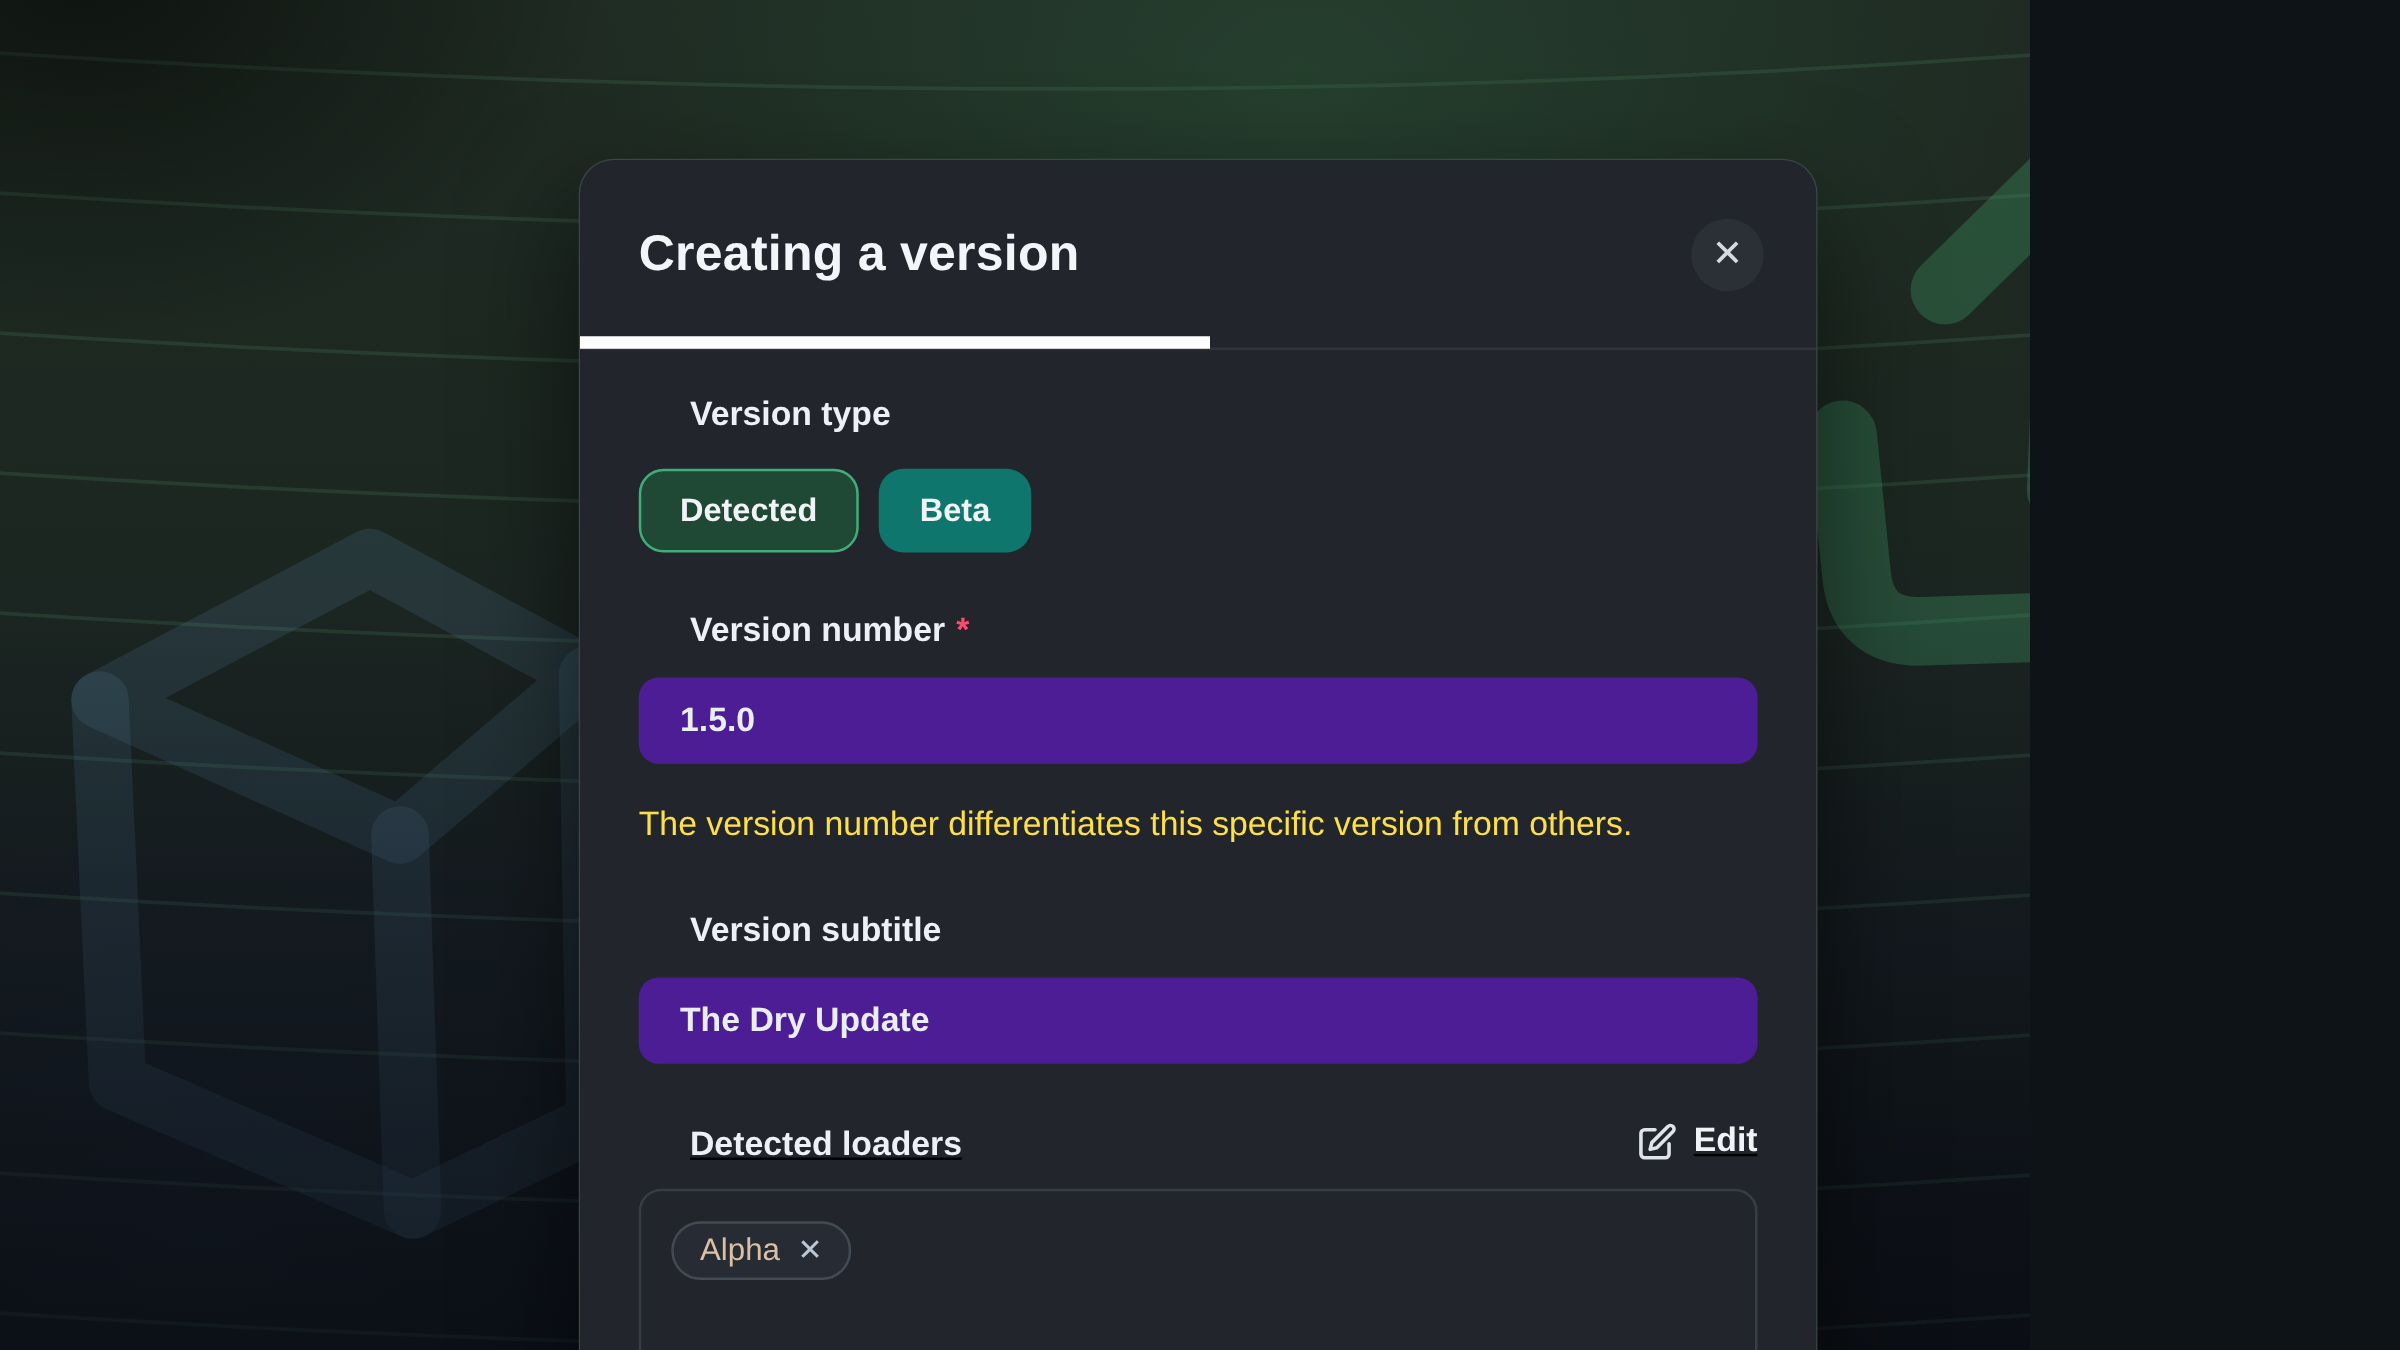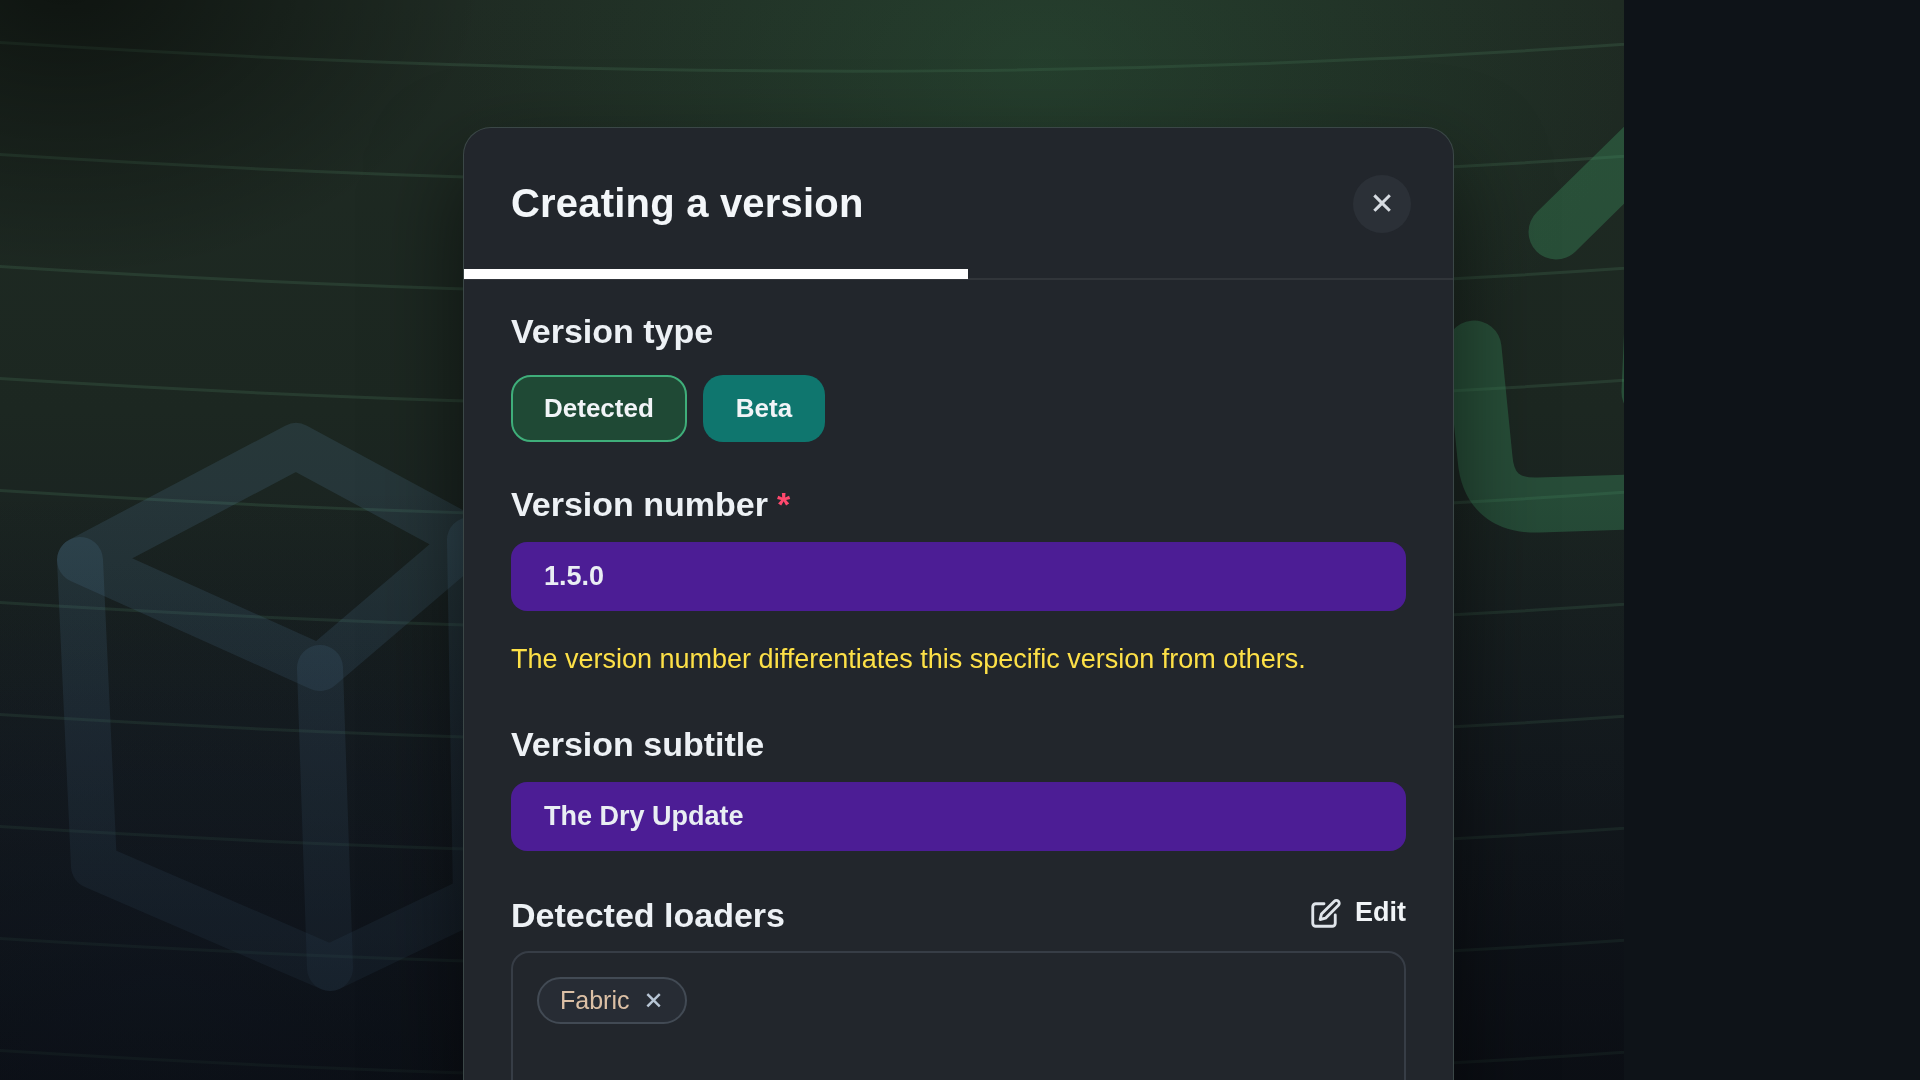--- a/index.html
+++ b/index.html
@@ -53,21 +53,21 @@
   }
   .progress-fill {
     position:absolute; left:0; top:141px; height:10px; width:51%;
     background:#ffffff;
   }
 
   .modal-body { padding:36px 47px 0 47px; }
 
   .field-label {
     display:flex; align-items:flex-end; gap:9px;
-    font-size:34px; font-weight:700; color:#edf1f5; line-height:32px;
+    font-size:27px; font-weight:700; color:#edf1f5; line-height:32px;margin-left:41px;
   }
   .required { color:#ff496e; font-weight:700; }
 
   .type-row { display:flex; gap:16px; margin-top:28px; }
   .type-btn {
     height:67px; padding:0 33px; border-radius:20px; border:none;
     background:#0f766e; color:#f1f4f7; font-size:26px; font-weight:700;
     font-family:inherit; cursor:pointer; display:flex; align-items:center;
   }
   .type-btn.selected {
@@ -81,21 +81,21 @@
     padding:0 33px; font-family:inherit; font-size:27px; font-weight:700;
     color:#e9eef3; outline:none;
   }
   .help-text {
     margin-top:30px; max-width:910px;
     font-size:27px; line-height:37px; font-weight:400; color:#fde047;
   }
   .lbl-subtitle { margin-top:50px; }
 
   .loaders-row {
-    margin-top:46px; display:flex; align-items:center; justify-content:space-between;
+    margin-top:46px; display:flex; align-items:center; justify-content:space-between;text-decoration:underline;
   }
   .edit-btn {
     display:flex; gap:13px; border:none; background:none;
     color:#f1f4f7; font-size:27px; font-weight:700; font-family:inherit; cursor:pointer;
   }
   .edit-btn svg { width:36px; height:36px; color:#dfe4ea; }
 
   .loaders-box {
     margin-top:18px; height:150px;
     border:2px solid #373d46; border-radius:18px; padding:24px 24px;
@@ -185,21 +185,21 @@
           <svg viewBox="0 0 24 24" fill="none" stroke="currentColor" stroke-width="1.9" stroke-linecap="round" stroke-linejoin="round">
             <path d="M12 4.5H6.5a2 2 0 0 0-2 2v11a2 2 0 0 0 2 2h11a2 2 0 0 0 2-2V12"></path>
             <path d="M18.9 2.8a1.9 1.9 0 0 1 2.7 2.7L13 14.1l-3.6 0.9 0.9-3.6Z"></path>
           </svg>
           <span>Edit</span>
         </button>
       </div>
 
       <div class="loaders-box">
         <span class="chip">
-          <span class="chip-label">Fabric</span>
+          <span class="chip-label">Alpha</span>
           <button class="chip-remove">
             <span>✕</span>
           </button>
         </span>
       </div>
 
     </div>
   </div>
 </div>
 

